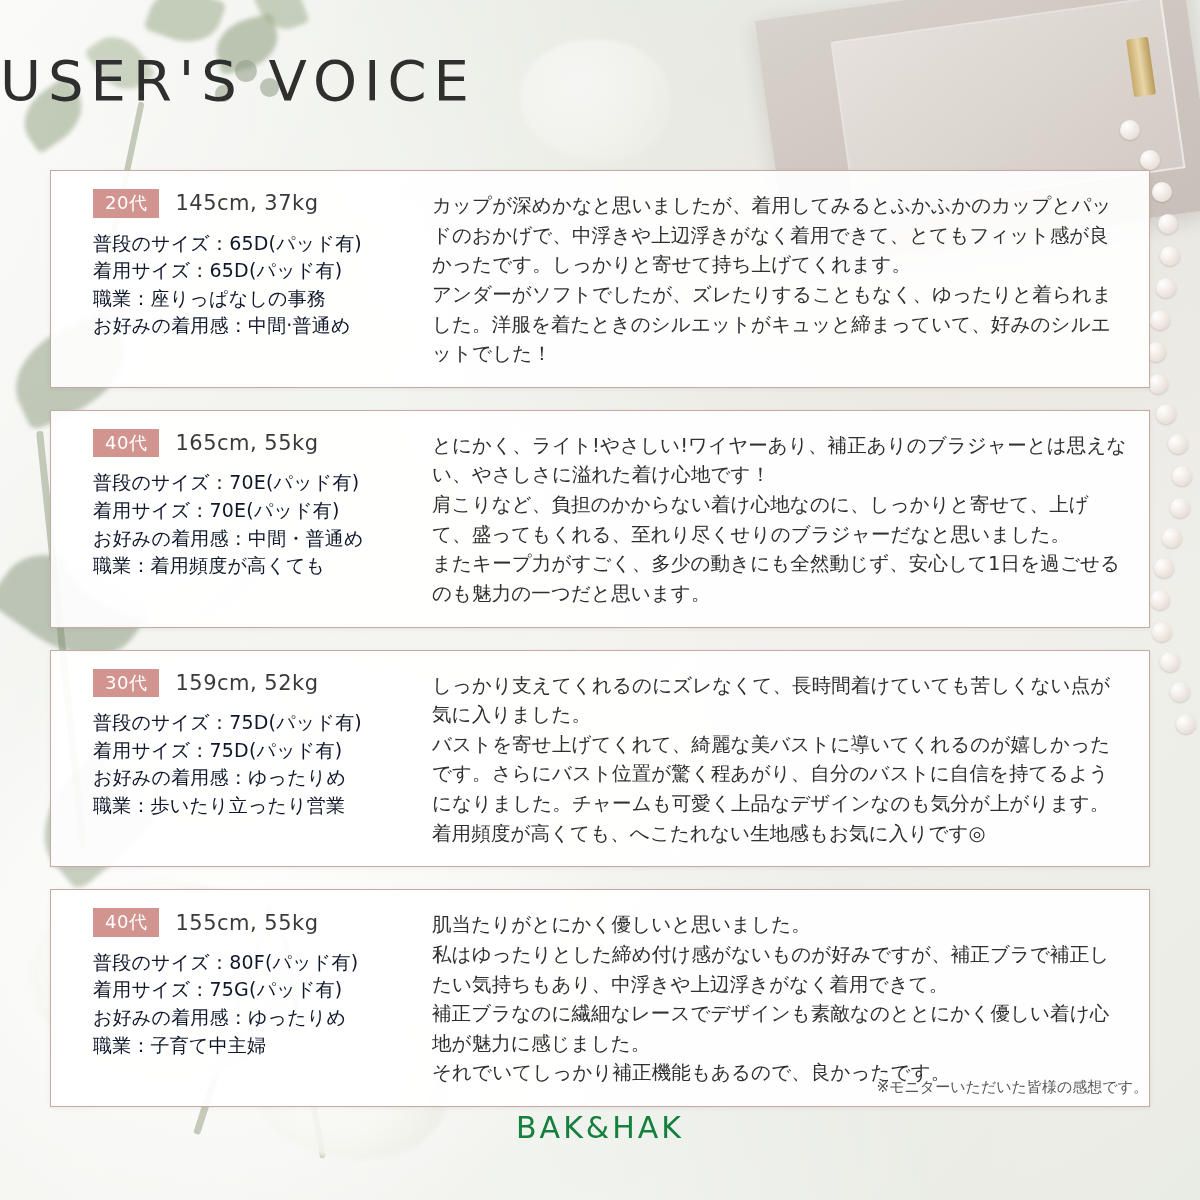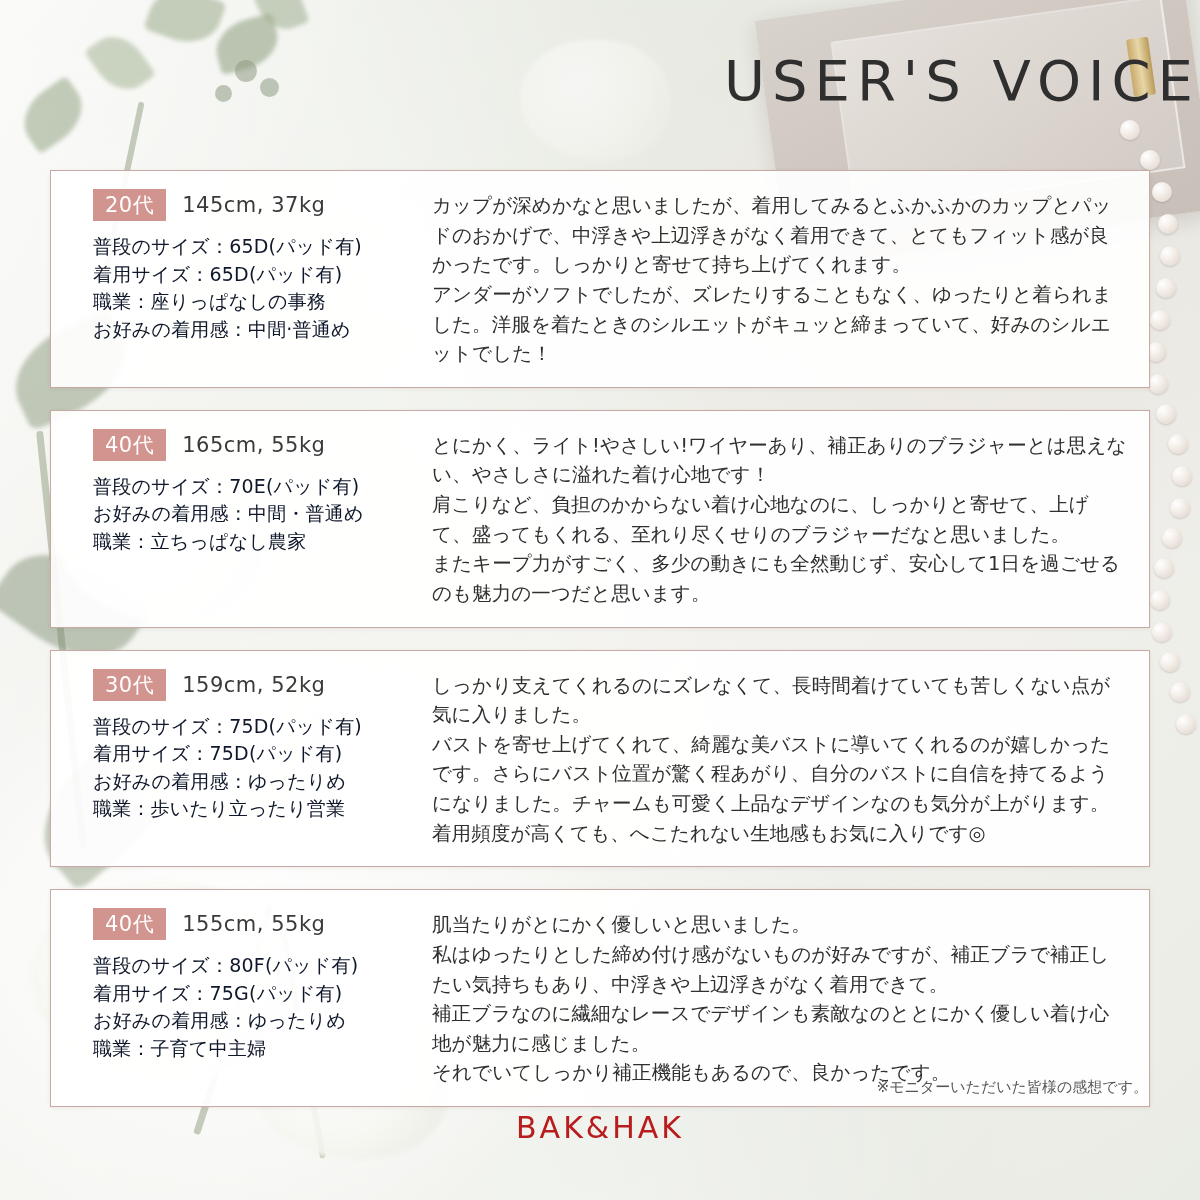--- a/index.html
+++ b/index.html
@@ -56,40 +56,40 @@
     position:absolute;border-radius:50% 50% 45% 55%;
     background:radial-gradient(circle at 40% 35%,#ffffff 0%,#f7f7f2 55%,#e6e8e0 100%);
     opacity:.9;
   }
   .stem{position:absolute;background:#8f9c7d;opacity:.5;border-radius:3px;}
   .berry{position:absolute;border-radius:50%;background:#8e9b84;opacity:.55;}
 
   
   .page{position:absolute;inset:0;}
   .title{
-    position:absolute;top:48px;left:0;width:100%;text-align:right;
+    position:absolute;top:48px;left:0;width:100%;text-align:left;
     font-size:56px;letter-spacing:7px;color:#2f2f2f;font-weight:400;
     font-family:"DejaVu Sans","Liberation Sans",sans-serif;
   }
   .cards{position:absolute;top:170px;left:50px;width:1100px;}
   .card{
     position:relative;
     background:rgba(255,255,255,.93);
     border:1px solid #c9a9a3;
     box-shadow:0 1px 4px rgba(120,105,100,.12);
     margin-bottom:22px;
     padding:18px 22px 18px 22px;
     display:flex;
     min-height:178px;
     box-sizing:border-box;
   }
   .card-left{width:345px;flex:0 0 345px;padding-left:20px;box-sizing:border-box;}
   .head-row{display:flex;align-items:center;margin-bottom:12px;}
   .age-badge{
-    background:#d2948f;color:#ffffff;font-size:21px;
+    background:#d2948f;color:#ffffff;font-size:18px;
     padding:4px 12px;line-height:1.15;letter-spacing:.5px;
     font-family:"DejaVu Sans","Liberation Sans",sans-serif;
   }
   .measure{
     margin-left:16px;font-size:21px;color:#3a3a3a;letter-spacing:.5px;
     font-family:"DejaVu Sans","Liberation Sans",sans-serif;
   }
   .meta-line{
     font-size:19px;color:#0f172a;line-height:1.45;letter-spacing:.2px;
     font-family:"DejaVu Sans","Liberation Sans",sans-serif;
@@ -101,21 +101,21 @@
     font-family:"DejaVu Sans","Liberation Sans",sans-serif;
     white-space:pre-line;
   }
   .footnote{
     position:absolute;right:52px;top:1078px;font-size:15px;color:#555;
     font-family:"DejaVu Sans","Liberation Sans",sans-serif;
     margin-left:9px;
   }
   .brand{
     position:absolute;left:0;top:1110px;width:100%;text-align:center;
-    font-size:30px;letter-spacing:3px;color:#b91c1c;
+    font-size:30px;letter-spacing:3px;color:#15803d;
     font-family:"DejaVu Sans","Liberation Sans",sans-serif;
   }
 </style>
 </head>
 <body>
 
 <div class="bg">
   <div class="bg-base"></div>
   <div class="silk"></div>
 
@@ -191,22 +191,23 @@
 アンダーがソフトでしたが、ズレたりすることもなく、ゆったりと着られました。洋服を着たときのシルエットがキュッと締まっていて、好みのシルエットでした！</div>
     </div>
 
     <div class="card">
       <div class="card-left">
         <div class="head-row">
           <span class="age-badge">40代</span>
           <span class="measure">165cm, 55kg</span>
         </div>
         <div class="meta-line">普段のサイズ：70E(パッド有)</div>
+        <div class="meta-line">着用サイズ：70E(パッド有)</div>
         <div class="meta-line">お好みの着用感：中間・普通め</div>
-        <div class="meta-line">職業：立ちっぱなし農家</div>
+        <div class="meta-line">職業：着用頻度が高くても</div>
       </div>
       <div class="card-right">とにかく、ライト!やさしい!ワイヤーあり、補正ありのブラジャーとは思えない、やさしさに溢れた着け心地です！
 肩こりなど、負担のかからない着け心地なのに、しっかりと寄せて、上げて、盛ってもくれる、至れり尽くせりのブラジャーだなと思いました。
 またキープ力がすごく、多少の動きにも全然動じず、安心して1日を過ごせるのも魅力の一つだと思います。</div>
     </div>
 
     <div class="card">
       <div class="card-left">
         <div class="head-row">
           <span class="age-badge">30代</span>

